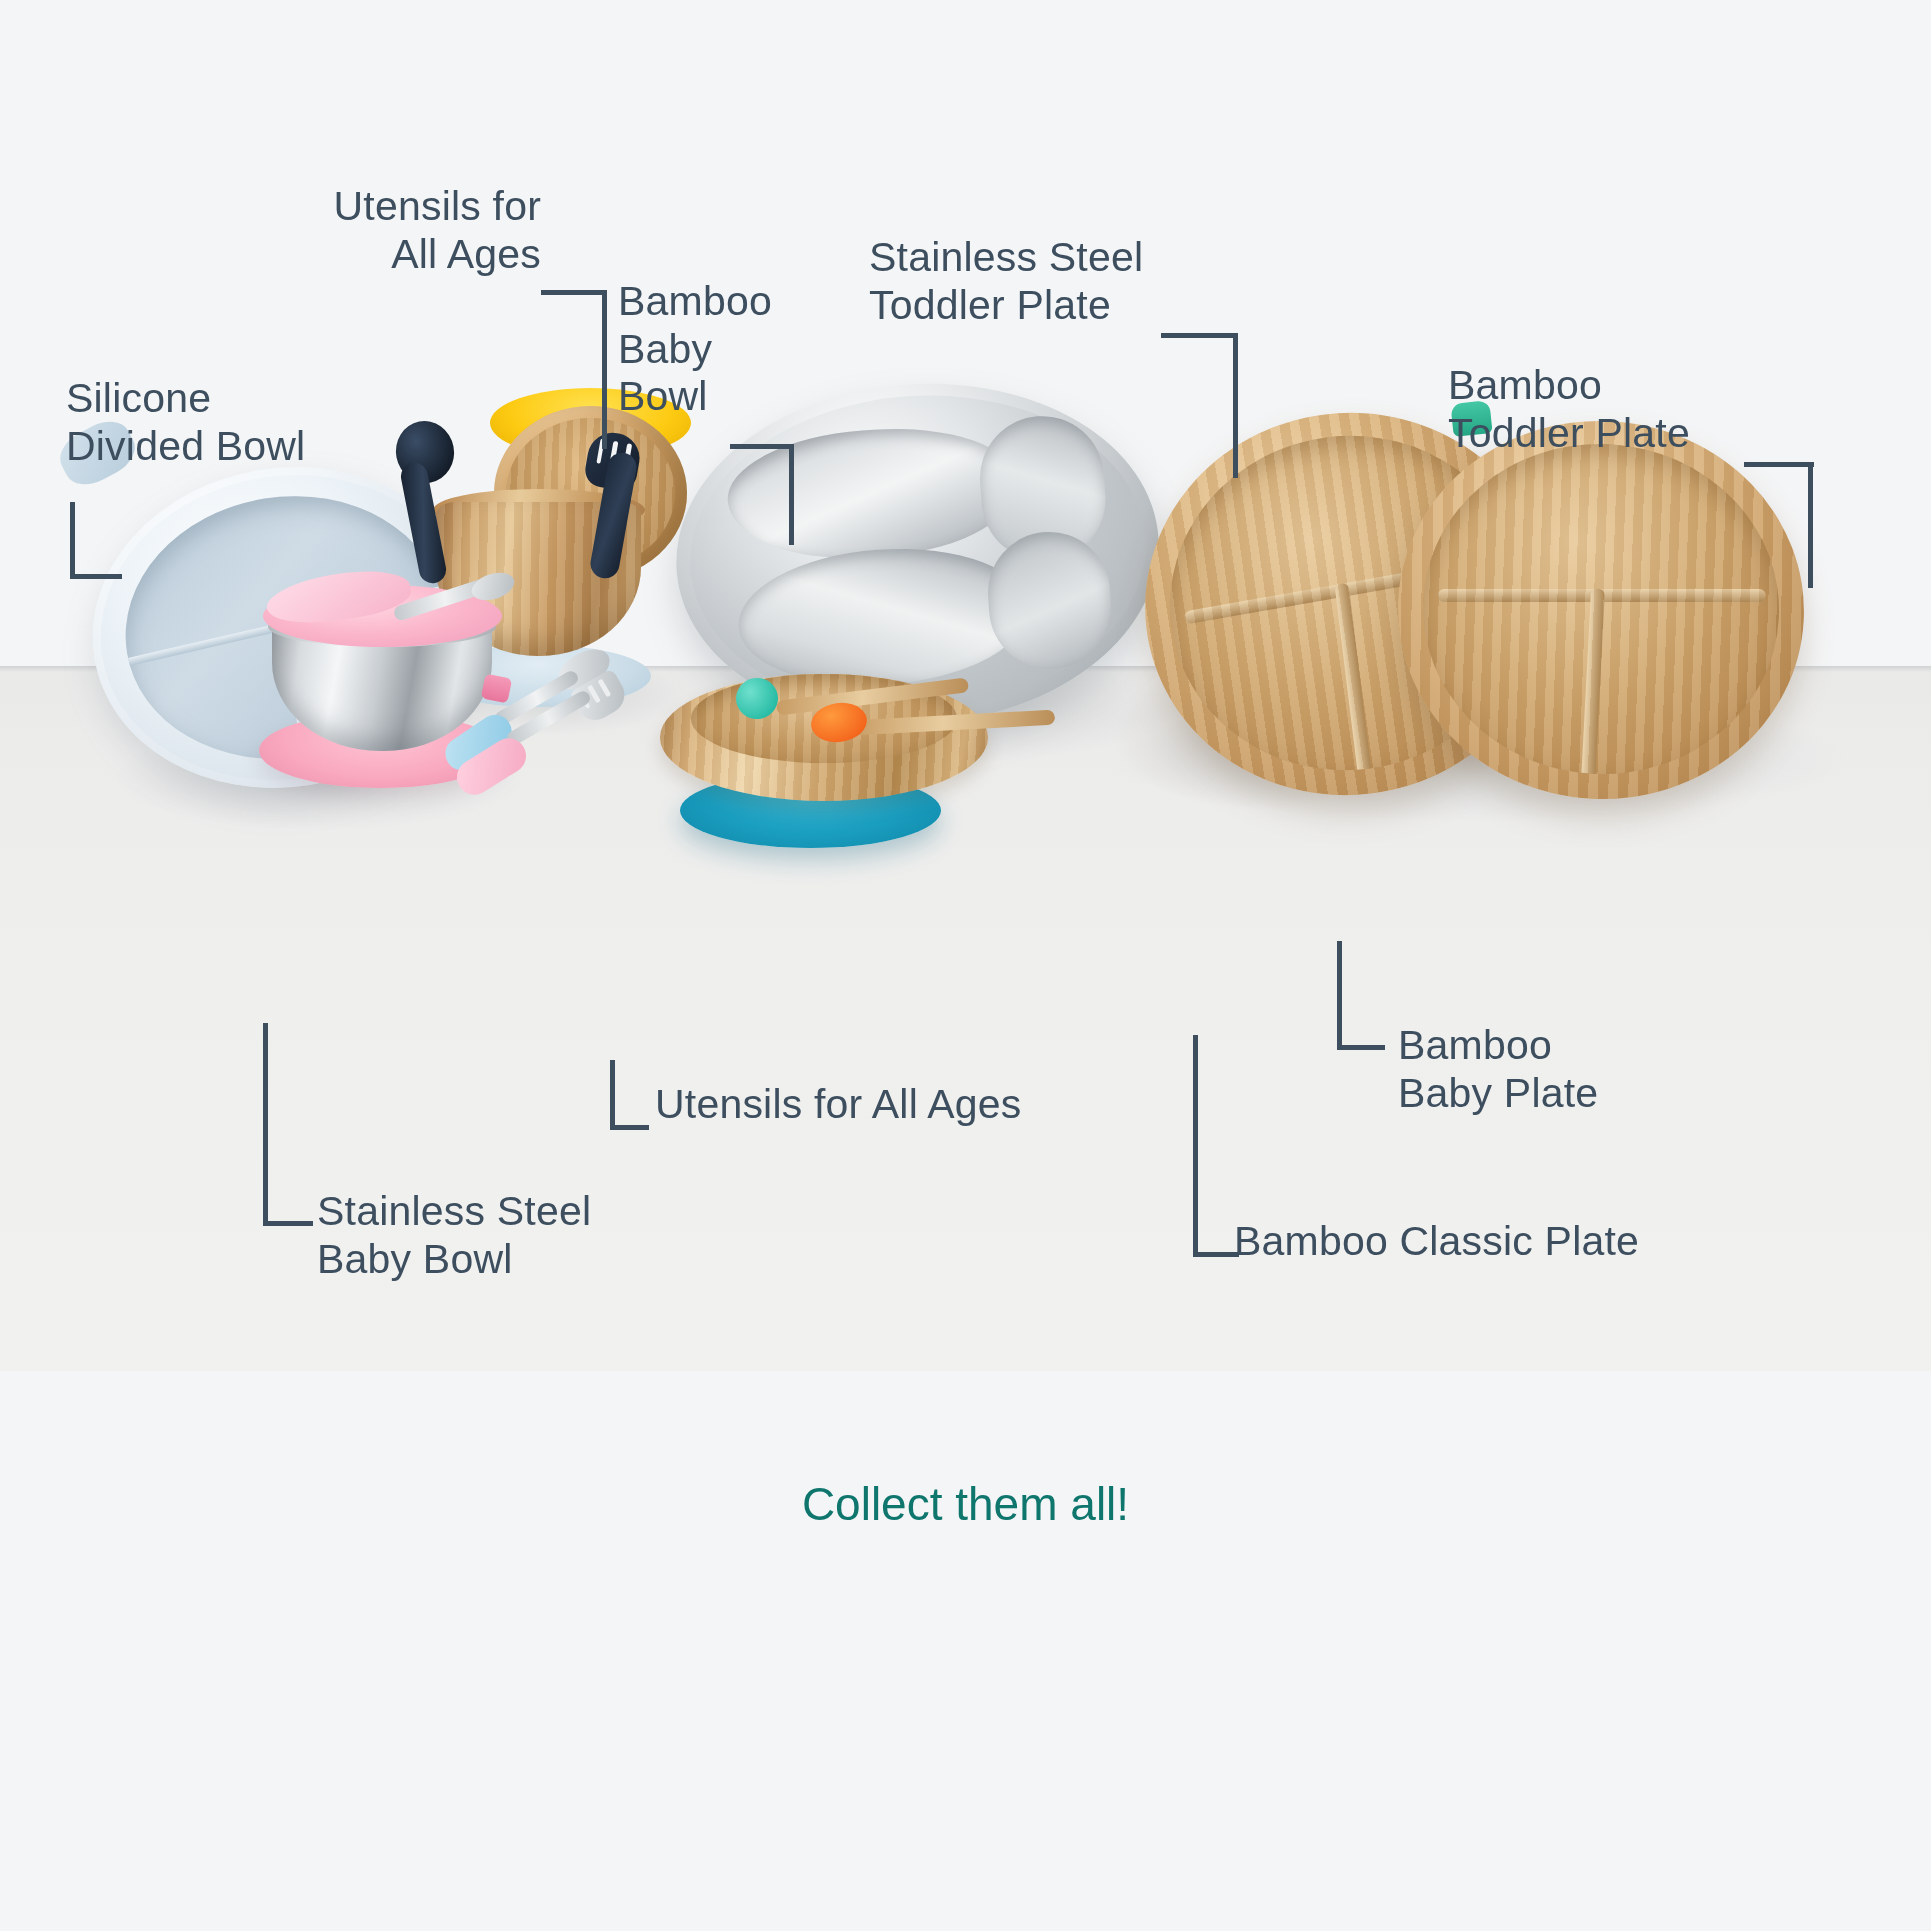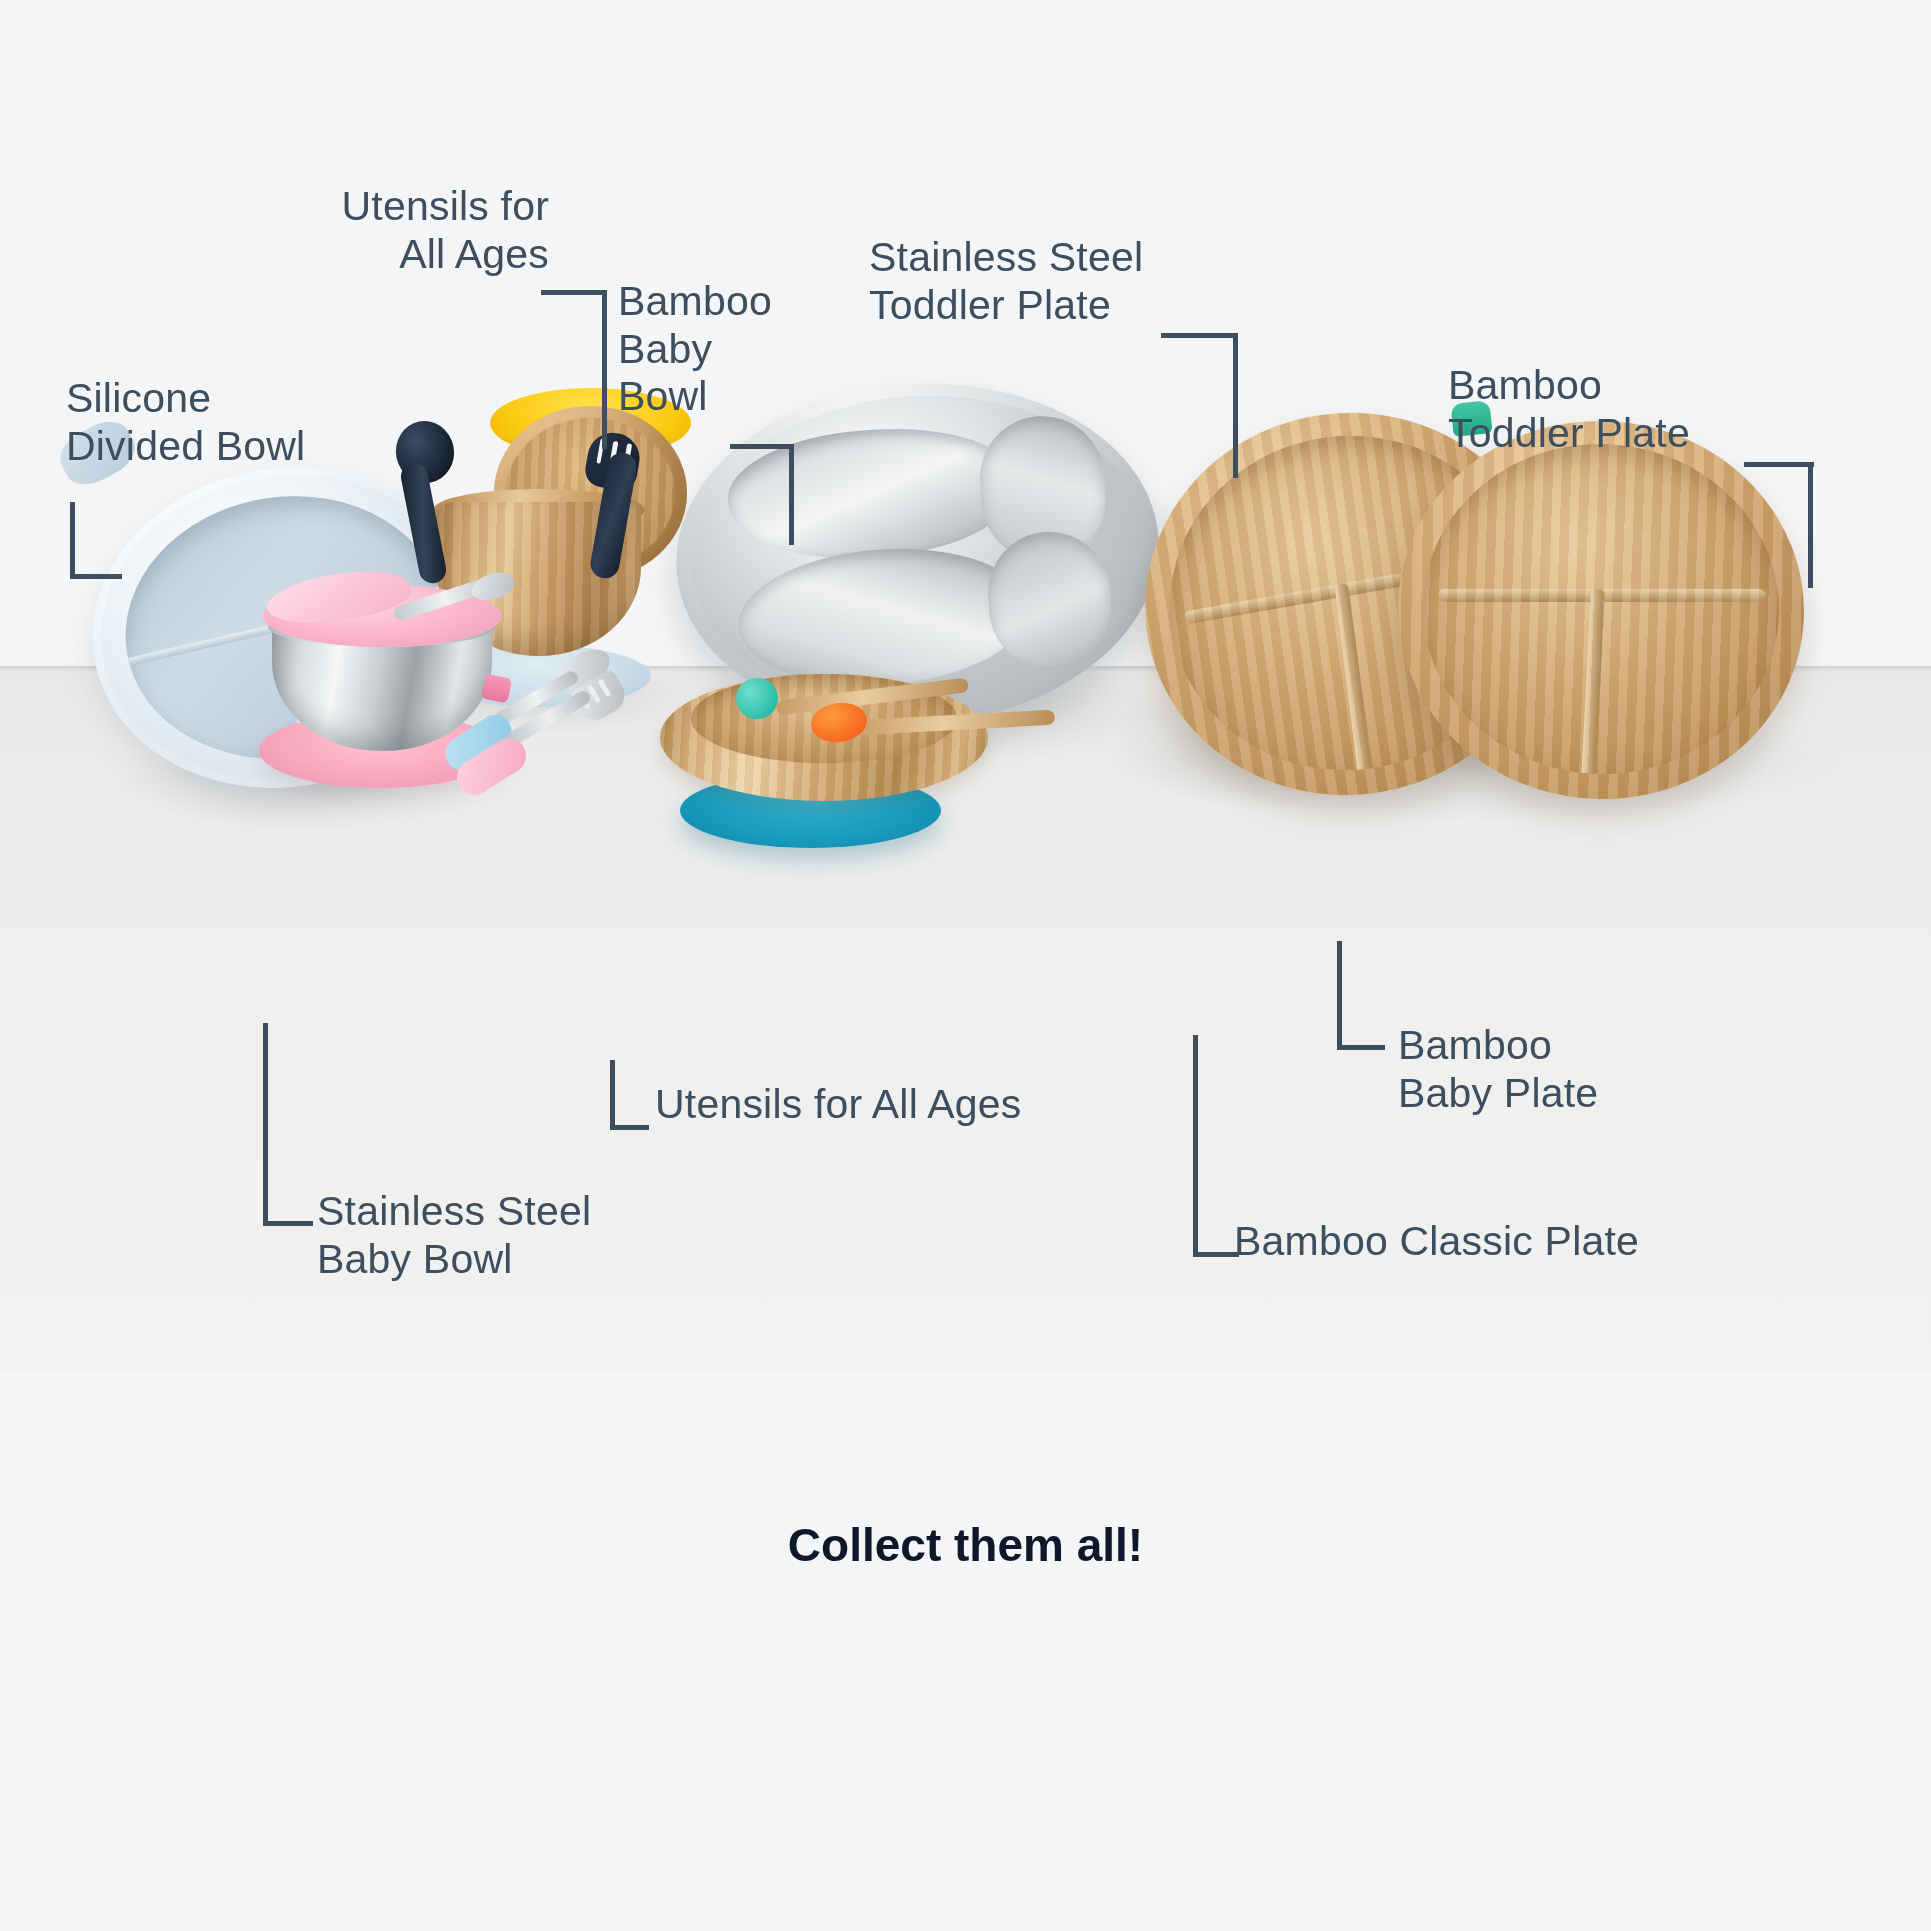--- a/index.html
+++ b/index.html
@@ -340,21 +340,21 @@
   .leader .h{ position:absolute; height:4.8px; background:#3d4e5f; }
   .leader .v{ position:absolute; width:4.8px; background:#3d4e5f; }
 
   
   #footer{ position:absolute; left:0; top:1477px; width:1931px; text-align:center; }
   #footer .headline{
     font-size:79px; font-weight:bold; letter-spacing:1.2px; color:#3d4e5f;
     font-family:"Liberation Sans", sans-serif;
   }
   #footer .sub{
-    margin-top:41px; font-size:46px; font-weight:700; color:#0f172a;
+    font-size:46px; font-weight:400; color:#0f766e;
     font-family:"Liberation Sans", sans-serif;
   }
 </style>
 </head>
 <body>
 
 <div id="stage">
 
   <div class="bg-upper"></div>
   <div class="bg-table"></div>
@@ -441,21 +441,21 @@
       <div class="classic-plate-grain"></div>
     </div>
     <div class="obj classic-well"></div>
     <div class="obj bam-utensil" style="left:776px;top:322px;width:193px;transform:rotate(-7deg);"></div>
     <div class="obj bam-utensil" style="left:852px;top:348px;width:203px;transform:rotate(-3deg);"></div>
     <div class="obj teal-spoon-head"></div>
     <div class="obj orange-spoon-head"></div>
   </div>
 
   <div class="callout">
-    <div class="lbl" style="left:298px; top:183px; text-align:right; width:251px;">Utensils for
+    <div class="lbl" style="left:290px; top:183px; text-align:right; width:251px;">Utensils for
 All Ages</div>
     <div class="leader">
       <div class="h" style="left:541px; top:290px; width:66px;"></div>
       <div class="v" style="left:602px; top:290px; height:159px;"></div>
     </div>
   </div>
 
   <div class="callout">
     <div class="lbl" style="left:66px; top:375px; width:319px;">Silicone
 Divided Bowl</div>

